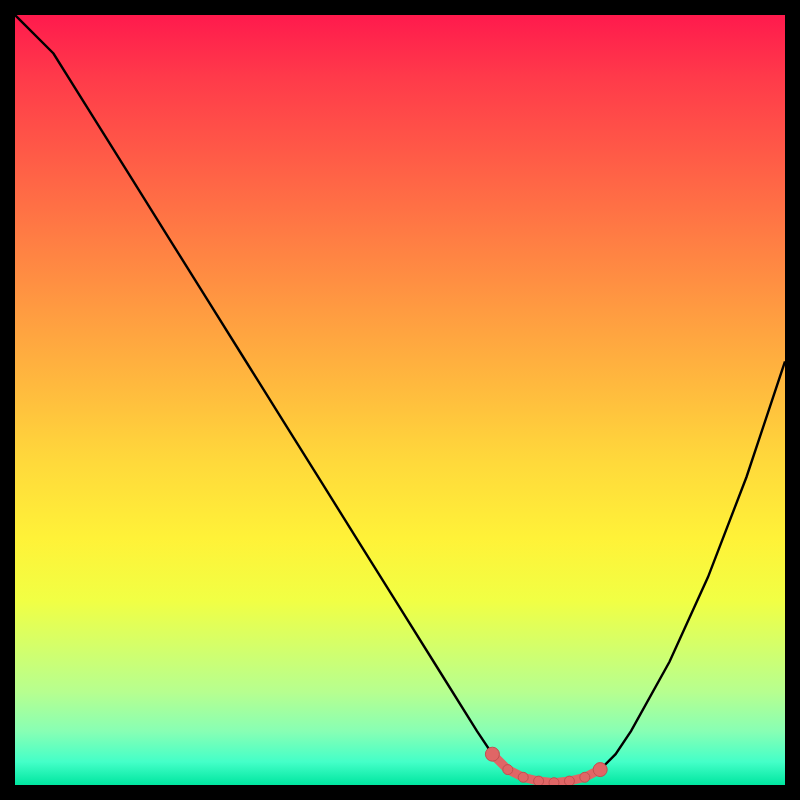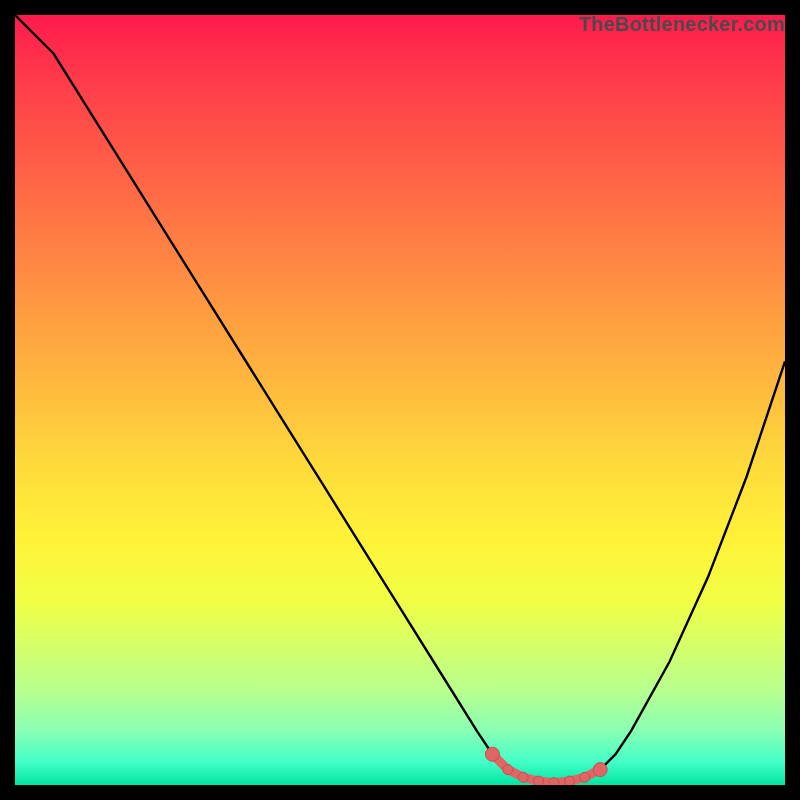--- a/index.html
+++ b/index.html
@@ -67,21 +67,20 @@
     height: 770px;
     z-index: 4;
   }
 </style>
 </head>
 <body>
 
 <div class="frame"></div>
 
 <div class="plot-area">
-  <div class="watermark">TheBottlenecker.com</div>
 
   <svg class="curve" viewBox="0 0 770 770" preserveAspectRatio="none">
     <path d="M0.0 0.0 L38.5 38.5 L77.0 100.1 L115.5 161.7 L154.0 223.3 L192.5 284.9 L231.0 346.5 L269.5 408.1 L308.0 469.7 L346.5 531.3 L385.0 592.9 L423.5 654.5 L462.0 716.1 L477.4 739.2 L492.8 754.6 L508.2 762.3 L523.6 766.1 L539.0 767.7 L554.4 766.1 L569.8 762.3 L585.2 754.6 L600.6 739.2 L616.0 716.1 L654.5 646.8 L693.0 562.1 L731.5 462.0 L770.0 346.5" fill="none" stroke="#000000" stroke-width="2.4"></path>
   </svg>
 
   <svg class="markers" viewBox="0 0 770 770" preserveAspectRatio="none">
     <g>
         <path d="M477.4 739.2 L492.8 754.6 L508.2 762.3 L523.6 766.1 L539.0 767.7 L554.4 766.1 L569.8 762.3 L585.2 754.6" fill="none" stroke="#e06666" stroke-width="9" stroke-linecap="round"></path>
         <circle cx="477.4" cy="739.2" r="7" fill="#e06666" stroke="#c05050" stroke-width="1"></circle>
         <circle cx="492.8" cy="754.6" r="5" fill="#e06666" stroke="#c05050" stroke-width="1"></circle>

